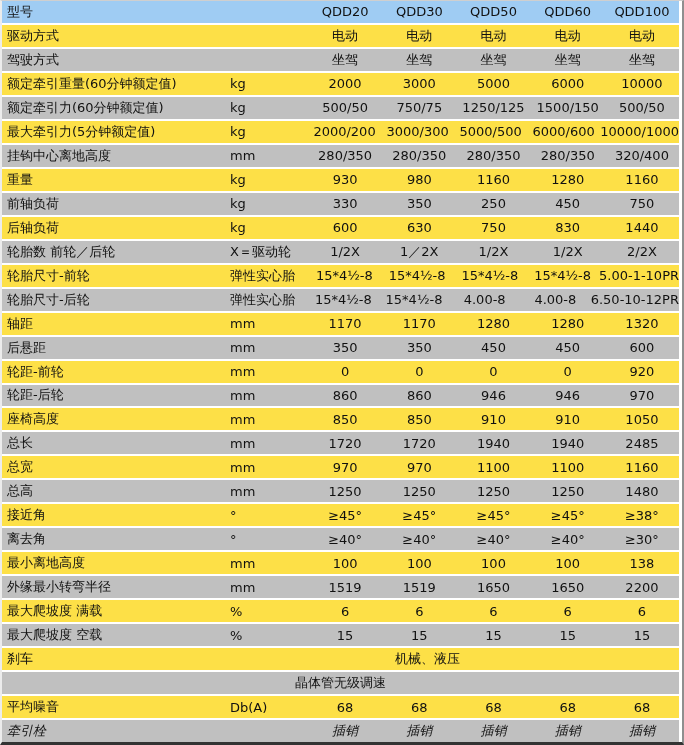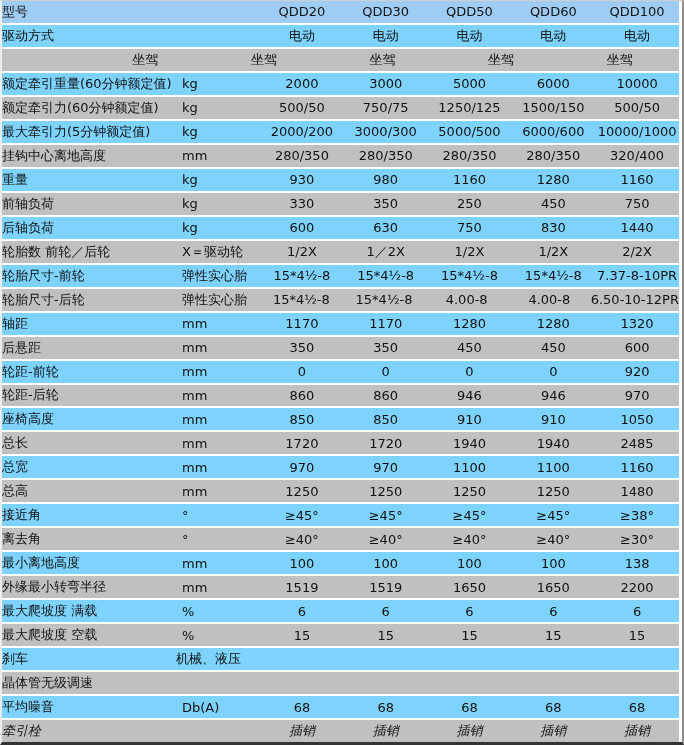--- a/index.html
+++ b/index.html
@@ -24,40 +24,42 @@
   .t-row {
     flex: 1 1 0;
     display: flex;
     align-items: center;
     border-bottom: 2px solid #ffffff;
     overflow: hidden;
     white-space: nowrap;
   }
   .t-row:last-child { border-bottom: none; font-style: italic; }
 
-  .t-row.shade-white { background: #7dd3fc; }
+  .t-row.shade-white { background: #fde047; }
   .t-row.shade-gray  { background: #c0c0c0; }
   .t-row.shade-blue  { background: #9fccf3; }
 
   .c-label {
     width: 174px;
     flex: 0 0 174px;
+    padding-left: 5px;
   }
   .c-unit {
     width: 84px;
     flex: 0 0 84px;
     padding-left: 6px;
+    margin-left: 48px;
   }
   .c-val {
     flex: 1 1 0;
     text-align: center;
   }
   .c-merged {
     flex: 1 1 0;
-    text-align: left;
+    text-align: center;
   }
 </style>
 </head>
 <body>
 
 <div class="spec-table">
   <div class="t-row shade-blue">
     <div class="c-label">型号</div>
     <div class="c-unit"></div>
     <div class="c-val">QDD20</div>
@@ -70,20 +72,21 @@
 <div class="t-row shade-white">
       <div class="c-label">驱动方式</div>
       <div class="c-unit"></div>
       <div class="c-val">电动</div>
       <div class="c-val">电动</div>
       <div class="c-val">电动</div>
       <div class="c-val">电动</div>
       <div class="c-val">电动</div>
     </div>
     <div class="t-row shade-gray">
+      <div class="c-label">驾驶方式</div>
       <div class="c-unit"></div>
       <div class="c-val">坐驾</div>
       <div class="c-val">坐驾</div>
       <div class="c-val">坐驾</div>
       <div class="c-val">坐驾</div>
       <div class="c-val">坐驾</div>
     </div>
     <div class="t-row shade-white">
       <div class="c-label">额定牵引重量(60分钟额定值)</div>
       <div class="c-unit">kg</div>
@@ -156,21 +159,21 @@
       <div class="c-val">1/2X</div>
       <div class="c-val">2/2X</div>
     </div>
     <div class="t-row shade-white">
       <div class="c-label">轮胎尺寸-前轮</div>
       <div class="c-unit">弹性实心胎</div>
       <div class="c-val">15*4½-8</div>
       <div class="c-val">15*4½-8</div>
       <div class="c-val">15*4½-8</div>
       <div class="c-val">15*4½-8</div>
-      <div class="c-val">7.37-8-10PR</div>
+      <div class="c-val">5.00-1-10PR</div>
     </div>
     <div class="t-row shade-gray">
       <div class="c-label">轮胎尺寸-后轮</div>
       <div class="c-unit">弹性实心胎</div>
       <div class="c-val">15*4½-8</div>
       <div class="c-val">15*4½-8</div>
       <div class="c-val">4.00-8</div>
       <div class="c-val">4.00-8</div>
       <div class="c-val">6.50-10-12PR</div>
     </div>

